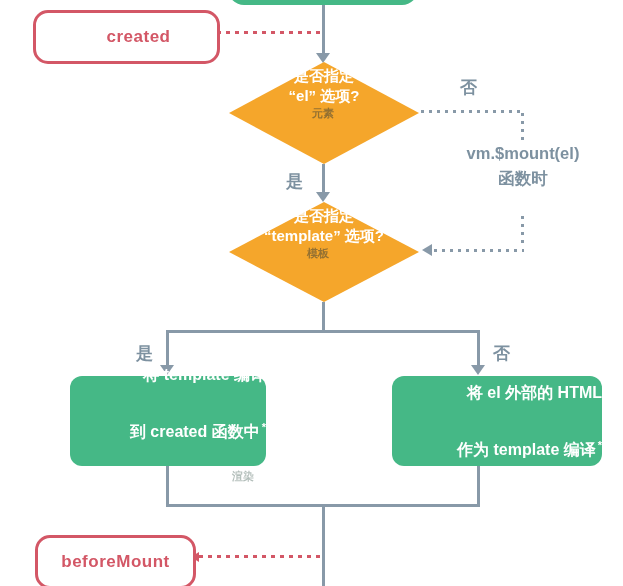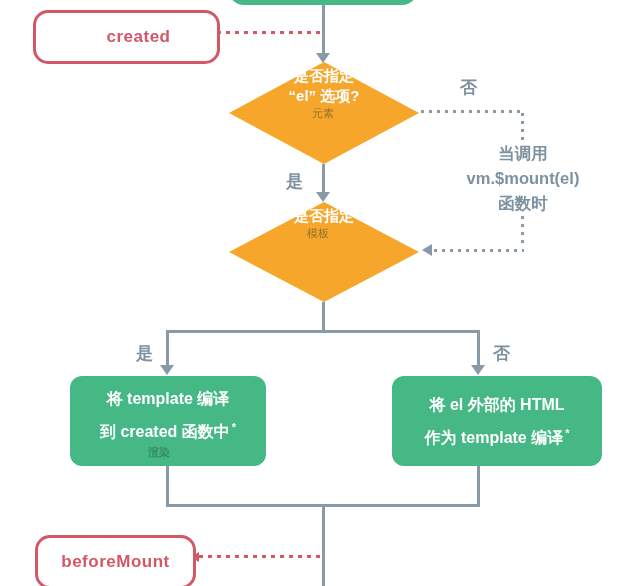--- a/index.html
+++ b/index.html
@@ -34,25 +34,25 @@
     border:3px solid var(--red);border-radius:15px;z-index:3;
     display:flex;align-items:center;justify-content:center;}
   .hook span{color:var(--red);font-weight:bold;font-size:17px;letter-spacing:.5px;}
 
   .top-node{position:absolute;background:var(--green);border-radius:16px;z-index:2;}
 
   .diamond-wrap{position:absolute;z-index:2;}
   .diamond-text{position:absolute;z-index:3;display:flex;flex-direction:column;
     align-items:center;padding-top:4px;}
   .diamond-text .dl{color:#fff;font-weight:bold;font-size:15px;line-height:20px;white-space:nowrap;}
-  .sub-orange{font-size:11px;font-weight:normal;color:rgba(70,70,55,.55);
+  .sub-orange{font-size:11px;font-weight:bold;color:rgba(70,70,55,.55);
     line-height:12px;margin-top:1px;white-space:nowrap;margin-left:28px;}
 
   .proc{position:absolute;height:90px;background:var(--green);border-radius:12px;z-index:3;
-    display:flex;flex-direction:column;align-items:center;justify-content:center;}
+    display:flex;flex-direction:column;align-items:flex-end;justify-content:center;gap:24px;}
   .proc .pl{color:#fff;font-weight:bold;font-size:16px;line-height:29px;white-space:nowrap;}
   .proc sup{font-size:11px;vertical-align:6px;margin-left:2px;}
   .sub-green{font-size:11px;font-weight:bold;color:rgba(0,40,25,.30);
     line-height:12px;margin-top:0;white-space:nowrap;}
 
   .edge-label{position:absolute;color:var(--label);font-weight:bold;font-size:17px;z-index:2;}
   .note{position:absolute;width:180px;text-align:center;color:var(--label);
     font-weight:bold;font-size:16.5px;line-height:25px;z-index:2;}
 </style>
 </head>
@@ -77,37 +77,37 @@
   <div class="diamond-text" style="left:229px;top:62px;width:190px;height:102px;">
     <div class="dl">是否指定</div>
     <div class="dl">“el” 选项?</div>
     <div class="sub-orange" style="transform:translateX(-15px);">元素</div>
   </div>
 
   <div class="edge-label" style="left:460px;top:76px;">否</div>
   <div class="dot-gray-h" style="left:421px;top:110px;width:103px;"></div>
   <div class="dot-gray-v" style="left:521px;top:113px;height:27px;"></div>
   <div class="note" style="left:433px;top:141px;">
-    <div>当调用</div>
     <div>vm.$mount(el)</div>
     <div>函数时</div>
   </div>
   <div class="dot-gray-v" style="left:521px;top:216px;height:32px;"></div>
   <div class="dot-gray-h" style="left:434px;top:249px;width:90px;"></div>
   <div class="arr-left-gray" style="left:422px;top:244px;"></div>
 
   <div class="edge-label" style="left:286px;top:170px;">是</div>
   <div class="line" style="left:322px;top:164px;width:3px;height:30px;"></div>
   <div class="arr-down" style="left:316px;top:192px;"></div>
 
   <svg class="diamond-wrap" style="left:229px;top:202px;" width="190" height="100">
     <polygon points="95,0 190,50 95,100 0,50" fill="#f5a62b"></polygon>
   </svg>
   <div class="diamond-text" style="left:229px;top:202px;width:190px;height:100px;">
     <div class="dl">是否指定</div>
+    <div class="dl">“template” 选项?</div>
     <div class="sub-orange" style="transform:translateX(-20px);">模板</div>
   </div>
 
   <div class="line" style="left:322px;top:302px;width:3px;height:31px;"></div>
   <div class="line" style="left:166px;top:330px;width:314px;height:3px;"></div>
   <div class="line" style="left:166px;top:330px;width:3px;height:37px;"></div>
   <div class="arr-down" style="left:160px;top:365px;"></div>
   <div class="line" style="left:477px;top:330px;width:3px;height:37px;"></div>
   <div class="arr-down" style="left:471px;top:365px;"></div>
   <div class="edge-label" style="left:136px;top:342px;">是</div>

